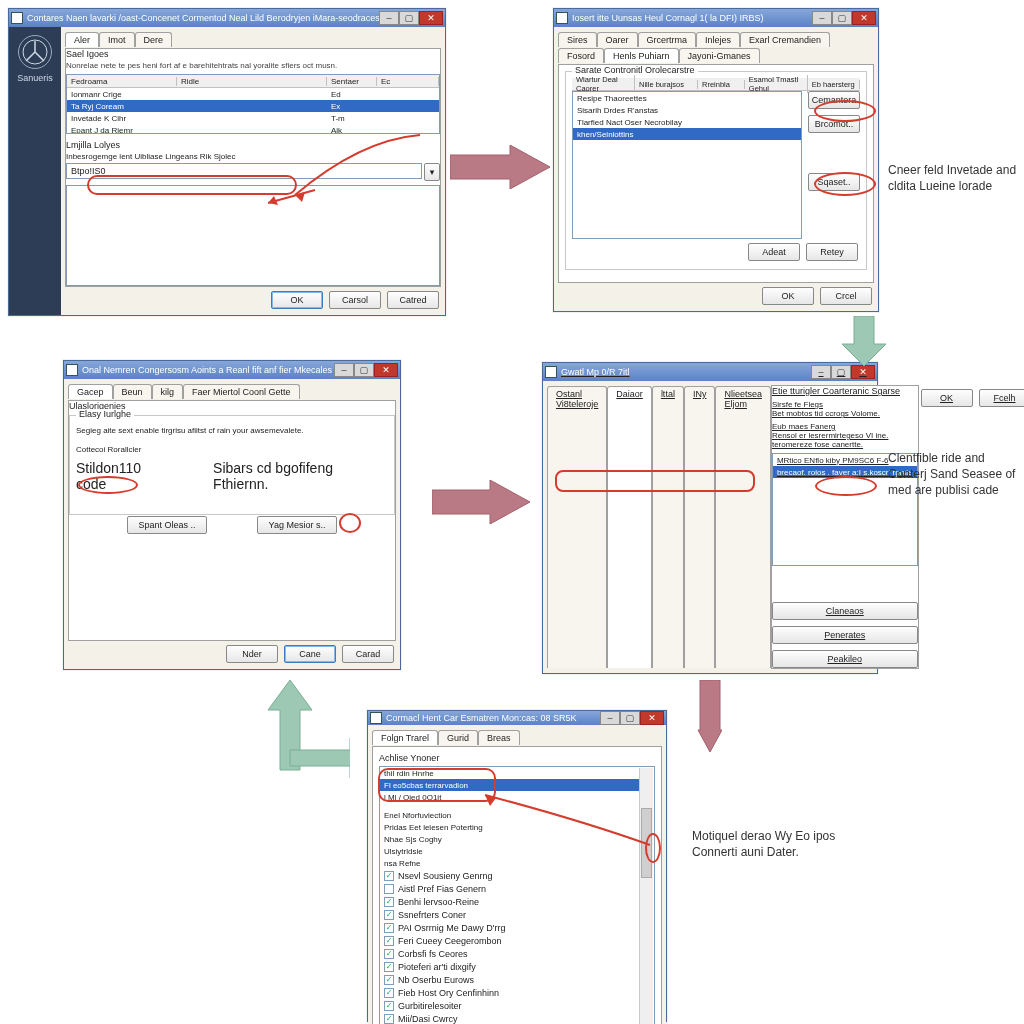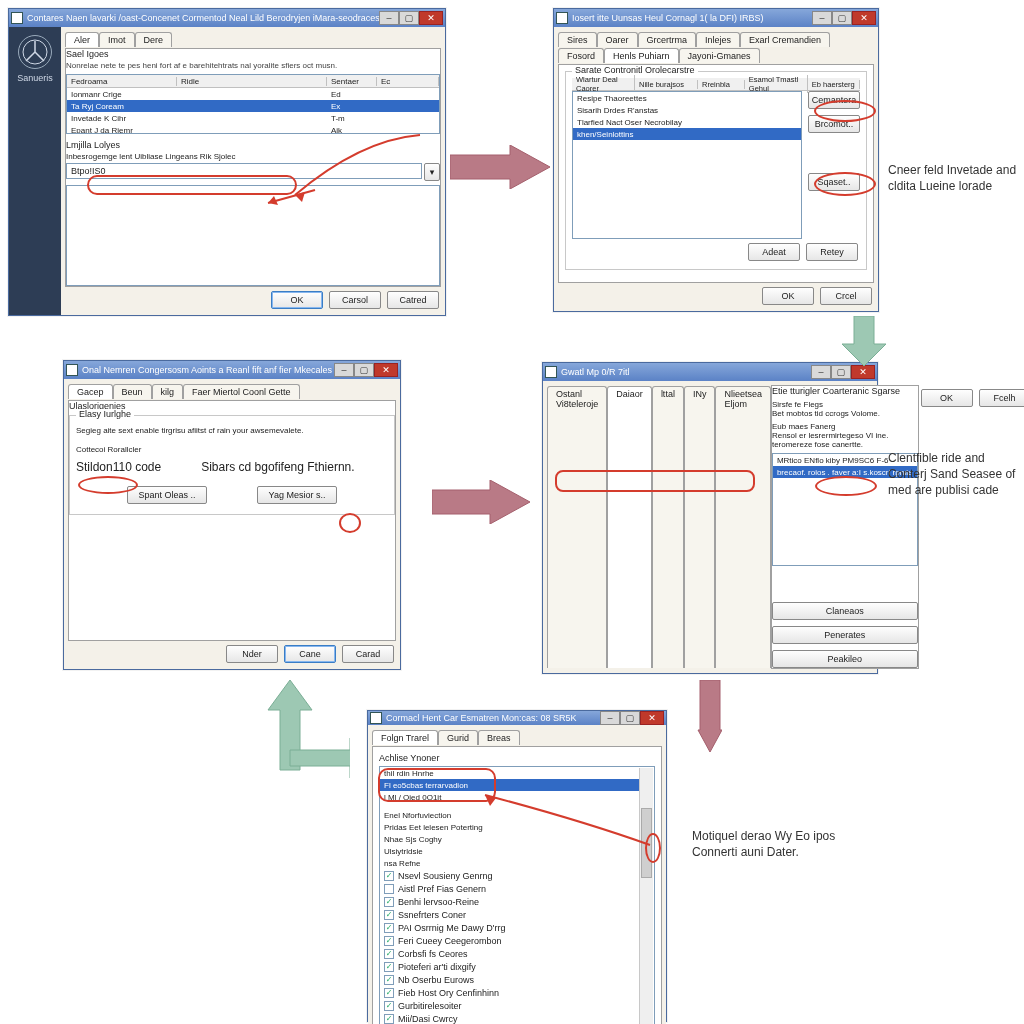--- a/index.html
+++ b/index.html
@@ -360,41 +360,41 @@
       <div class="tab">Beun</div>
       <div class="tab">kilg</div>
       <div class="tab">Faer Miertol Coonl Gette</div>
     </div>
     <div class="panel">
       <div style="font-size:9px; margin-bottom:4px;">Ulaslorigenies</div>
       <div class="group" style="height:100px;">
         <span class="glabel">Elasy Iurlghe</span>
         <div style="font-size:8px; margin:4px 0 10px 0;">Segieg aite sext enable tirgrisu afiitst cf rain your awsemevalete.</div>
         <div style="font-size:8px; margin-bottom:6px;">Cottecoi Rorallcler</div>
-        <div style="display:flex; gap:40px; font-size:12px; margin-bottom:12px;">
+        <div style="display:flex; gap:40px; font-size:14px; margin-bottom:24px;">
           <span>Stildon110 code</span>
           <span>Sibars cd bgofifeng Fthiernn.</span>
         </div>
         <div style="display:flex; gap:50px; justify-content:center;">
           <div class="btn" style="min-width:80px">Spant Oleas ..</div>
           <div class="btn" style="min-width:80px">Yag Mesior s..</div>
         </div>
       </div>
     </div>
     <div class="btnrow">
       <div class="btn">Nder</div>
       <div class="btn default">Cane</div>
       <div class="btn">Carad</div>
     </div>
   </div>
 </div>
 <div class="oval" style="left:78px; top:476px; width:60px; height:18px;"></div>
 <div class="oval" style="left:339px; top:513px; width:22px; height:20px;"></div>
 
-<div class="win" style="left:542px; top:362px; width:336px; height:312px;">
+<div class="win" style="left:542px; top:362px; width:336px; height:312px;text-decoration:underline;">
   <div class="titlebar">
     <span class="ticon"></span>
     <span class="tlabel">Gwatl Mp                       0/R 7itl</span>
     <div class="tbtns">
       <div class="tbtn min">–</div>
       <div class="tbtn max">▢</div>
       <div class="tbtn close">✕</div>
     </div>
   </div>
   <div class="body" style="display:flex; flex-direction:row;">

